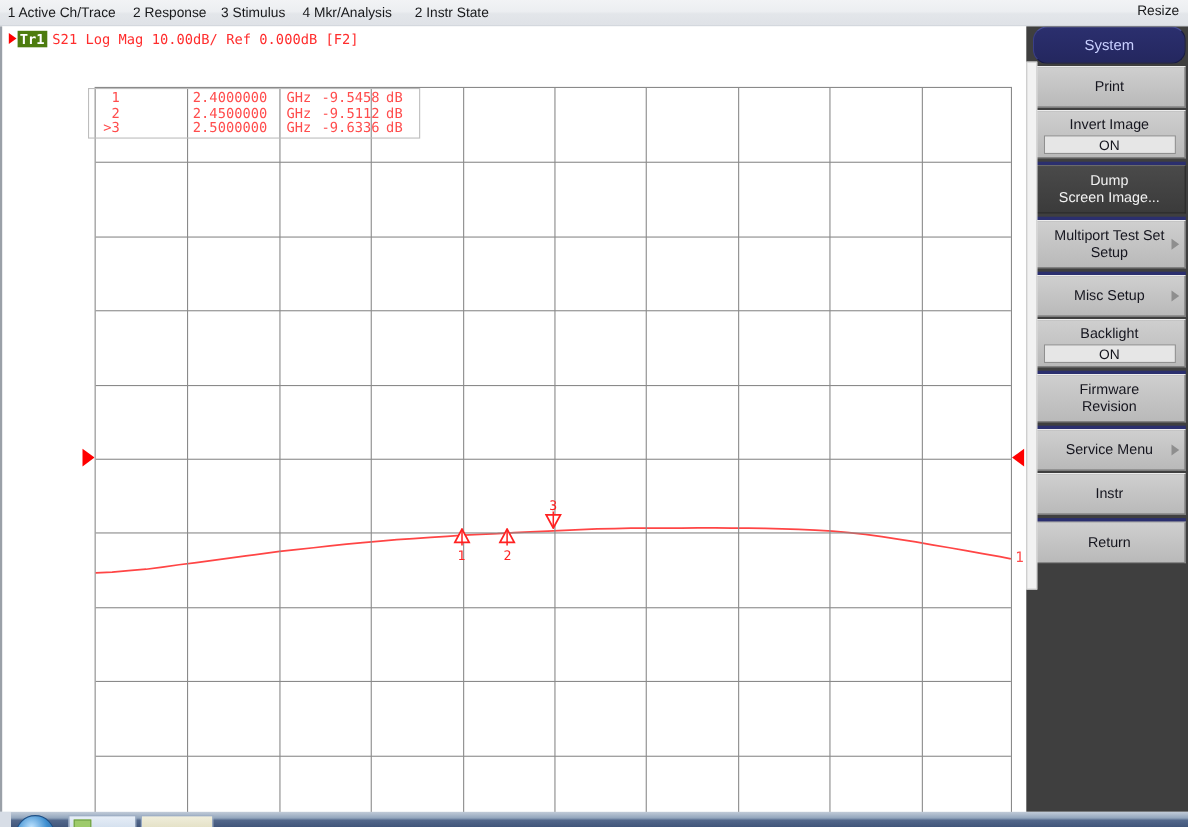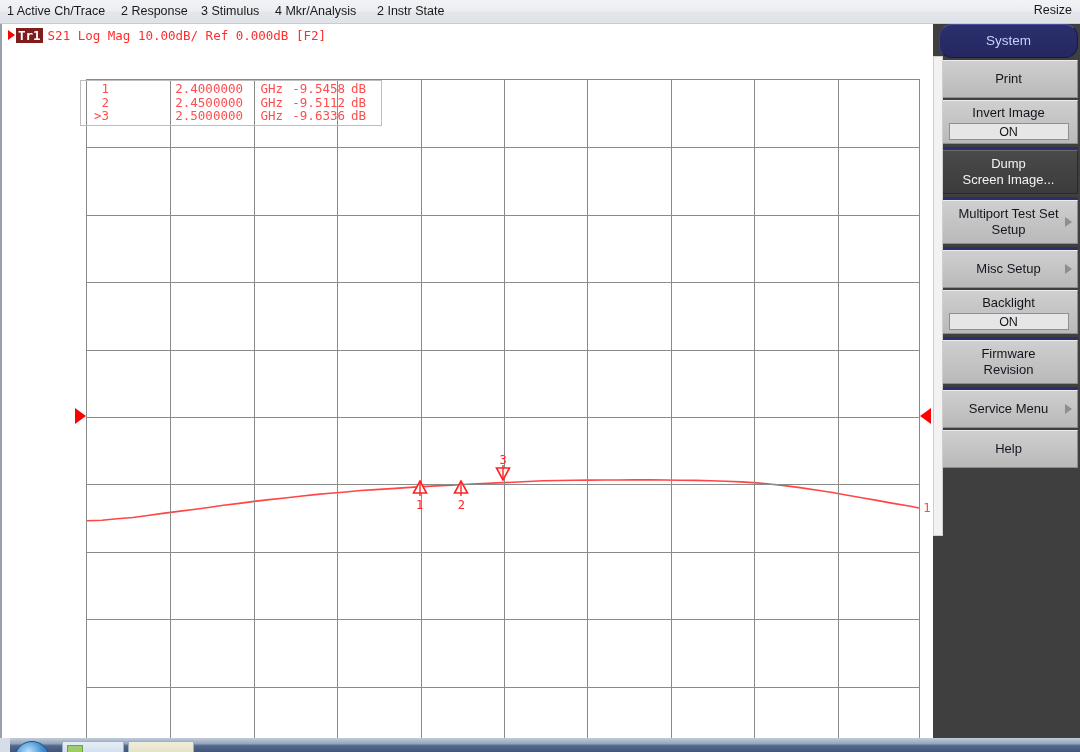--- a/index.html
+++ b/index.html
@@ -40,21 +40,21 @@
     position:absolute;left:6px;top:3px;height:16px;
     display:flex;align-items:center;white-space:nowrap;
     font-family:"DejaVu Sans Mono", monospace;
     font-size:12.5px;color:#ff2d2d;letter-spacing:0px;
   }
   .tri-right{
     width:0;height:0;border-top:5px solid transparent;border-bottom:5px solid transparent;
     border-left:7px solid #ff0000;margin-right:1px;
   }
   .trbadge{
-    background:#7f1d1d;color:#ffffff;padding:0 2px;font-weight:bold;
+    background:#4d7c0f;color:#ffffff;padding:0 2px;font-weight:bold;
     font-family:"DejaVu Sans Mono", monospace;font-size:12.5px;
   }
   .trace-title .ttxt{margin-left:5px;}
 
   
   .mkr-table{
     position:absolute;left:78px;top:56px;
     border:1px solid #bdbdbd;
     background:rgba(255,255,255,0.0);
     font-family:"DejaVu Sans Mono", monospace;
@@ -338,21 +338,24 @@
         <div class="valbox">ON</div>
       </div>
       <div class="sk sep-top" style="top: 316px; height: 44px; position: absolute;">
         <span class="lab">Firmware<br>Revision</span>
       </div>
       <div class="sk sep-top" style="top: 366px; height: 38px; position: absolute;">
         <span class="lab">Service Menu</span>
         <span class="arrow"></span>
       </div>
       <div class="sk" style="top: 406px; height: 38px; position: absolute;">
-        <span class="lab">Help</span>
+        <span class="lab">Instr</span>
+      </div>
+      <div class="sk sep-top" style="top: 450px; height: 38px; position: absolute;">
+        <span class="lab">Return</span>
       </div>
     </div>
   <div class="sk-scrollbar"></div>
 
   <div class="taskbar">
     <div class="tb-left-edge"></div>
     <div class="tb-orb"></div>
     <div class="tb-item tb-a"></div>
     <div class="tb-item tb-b"></div>
   </div>

